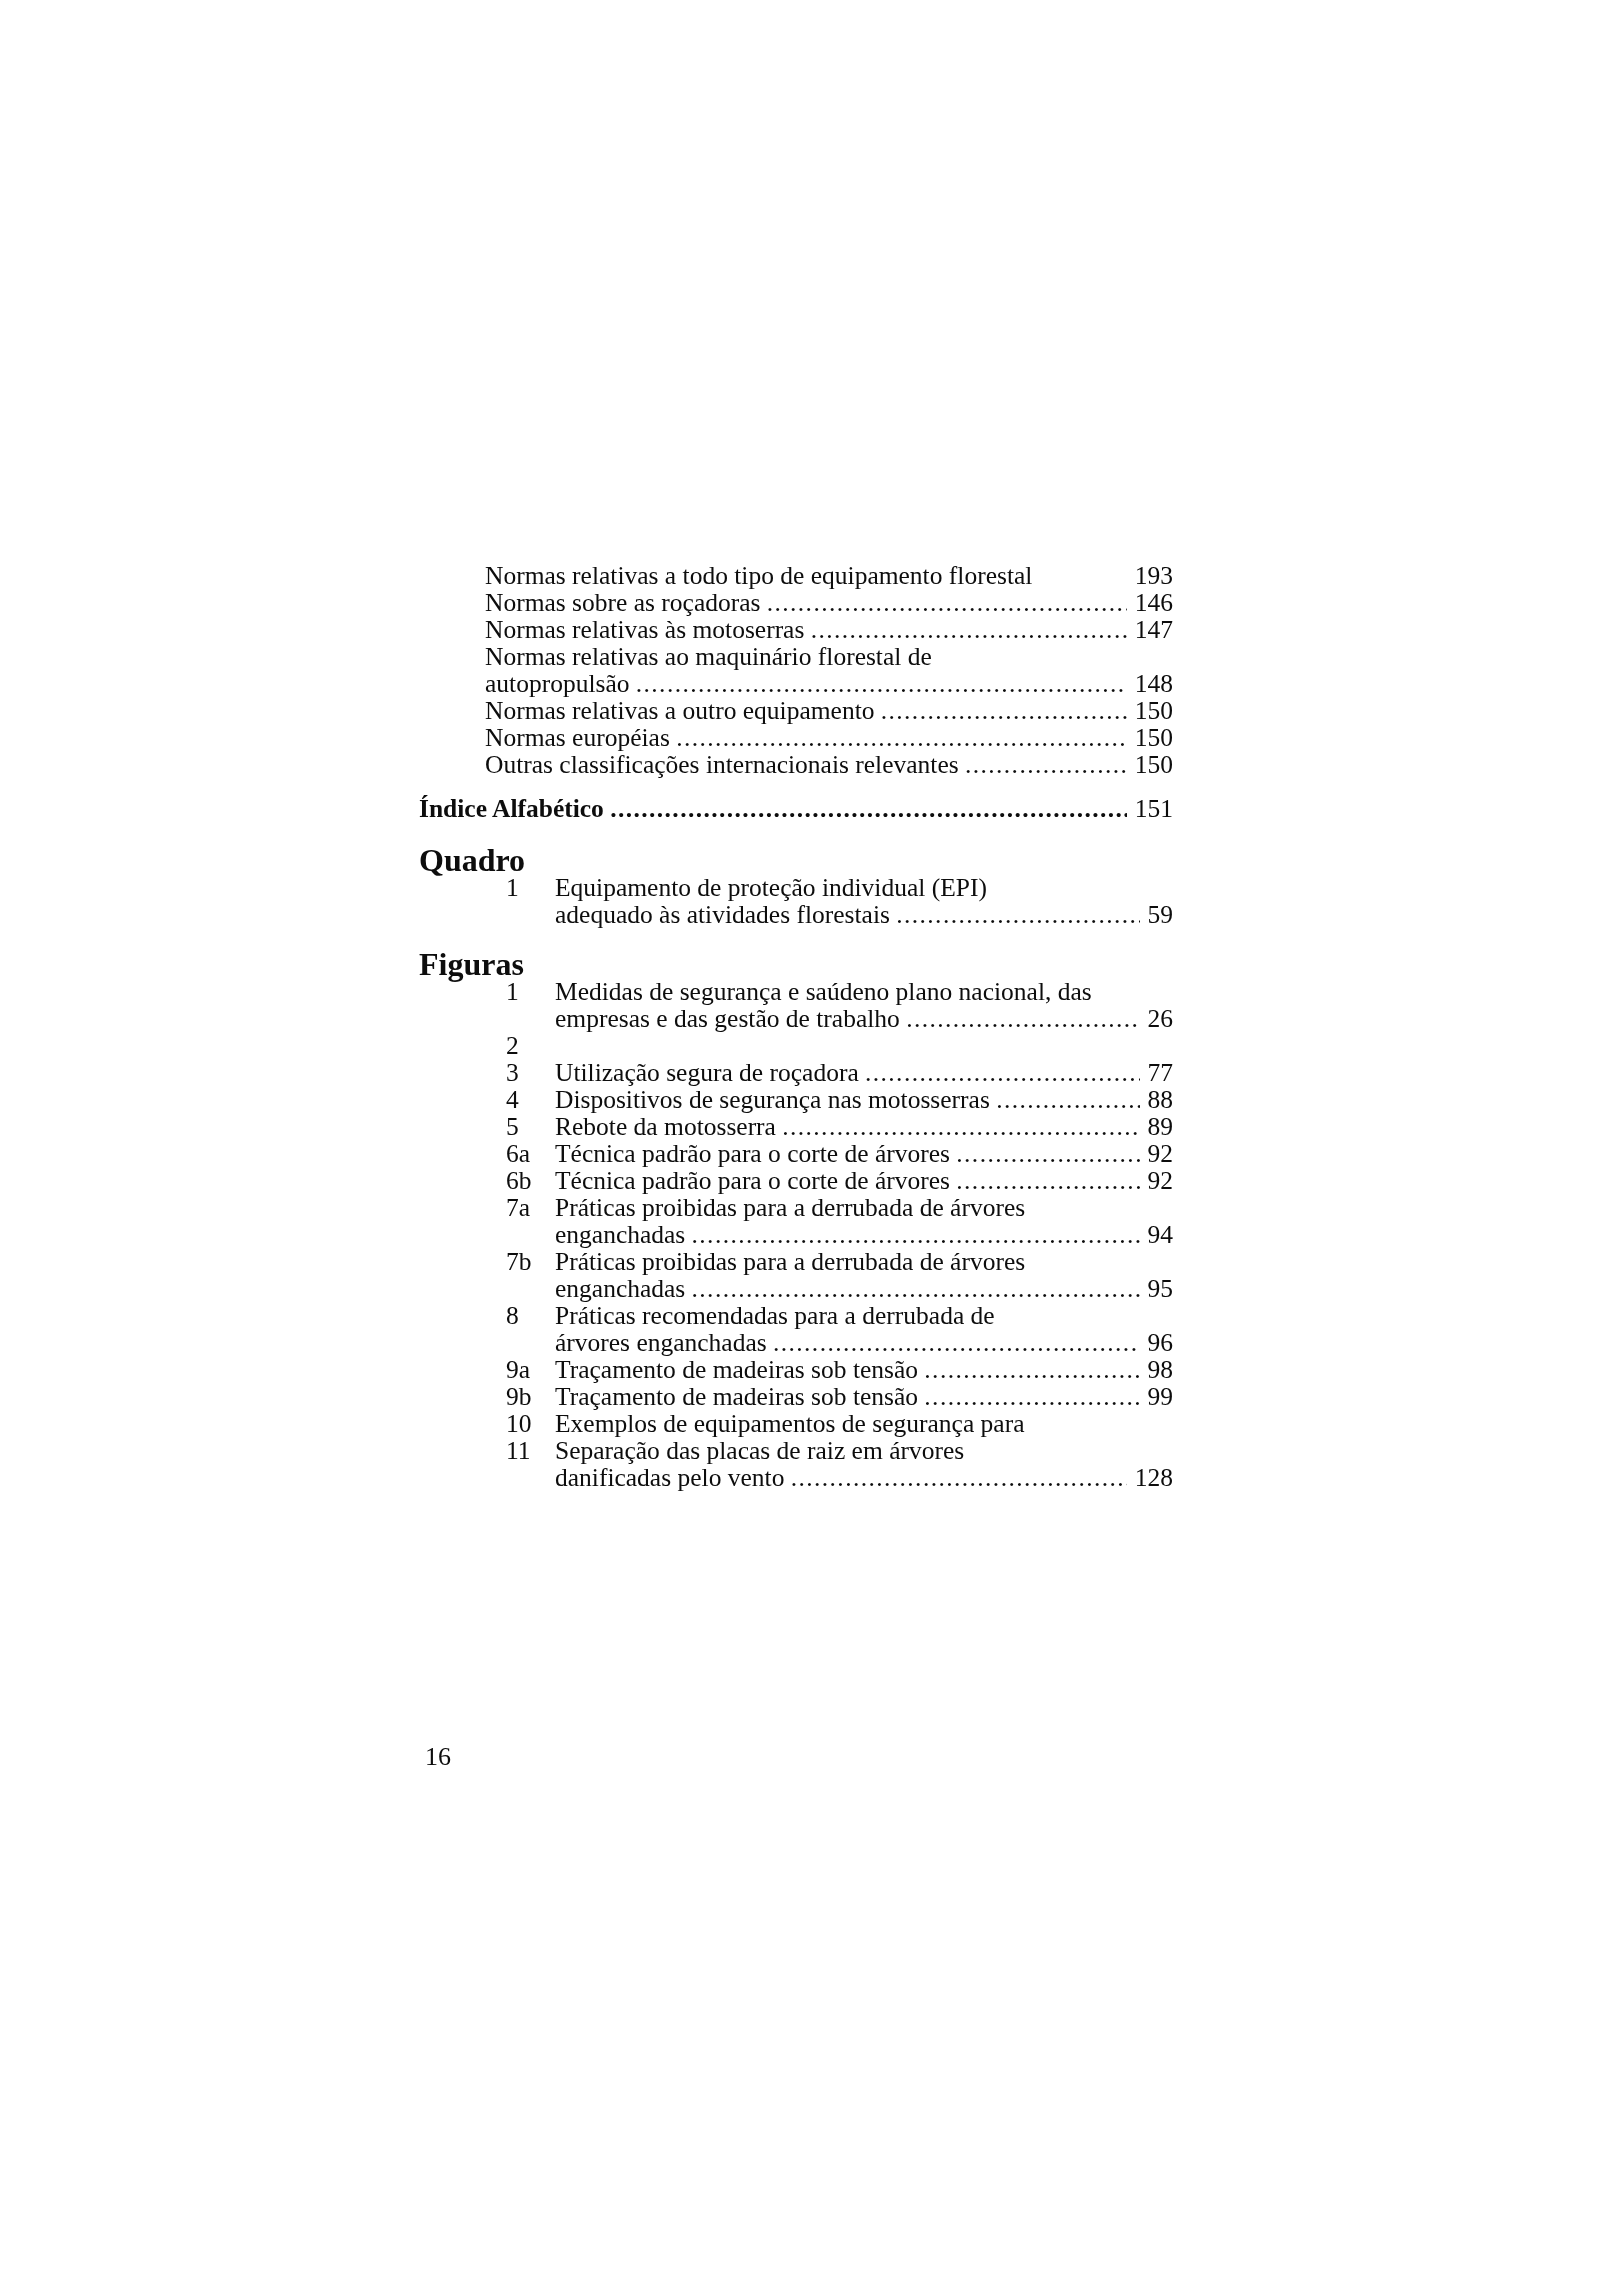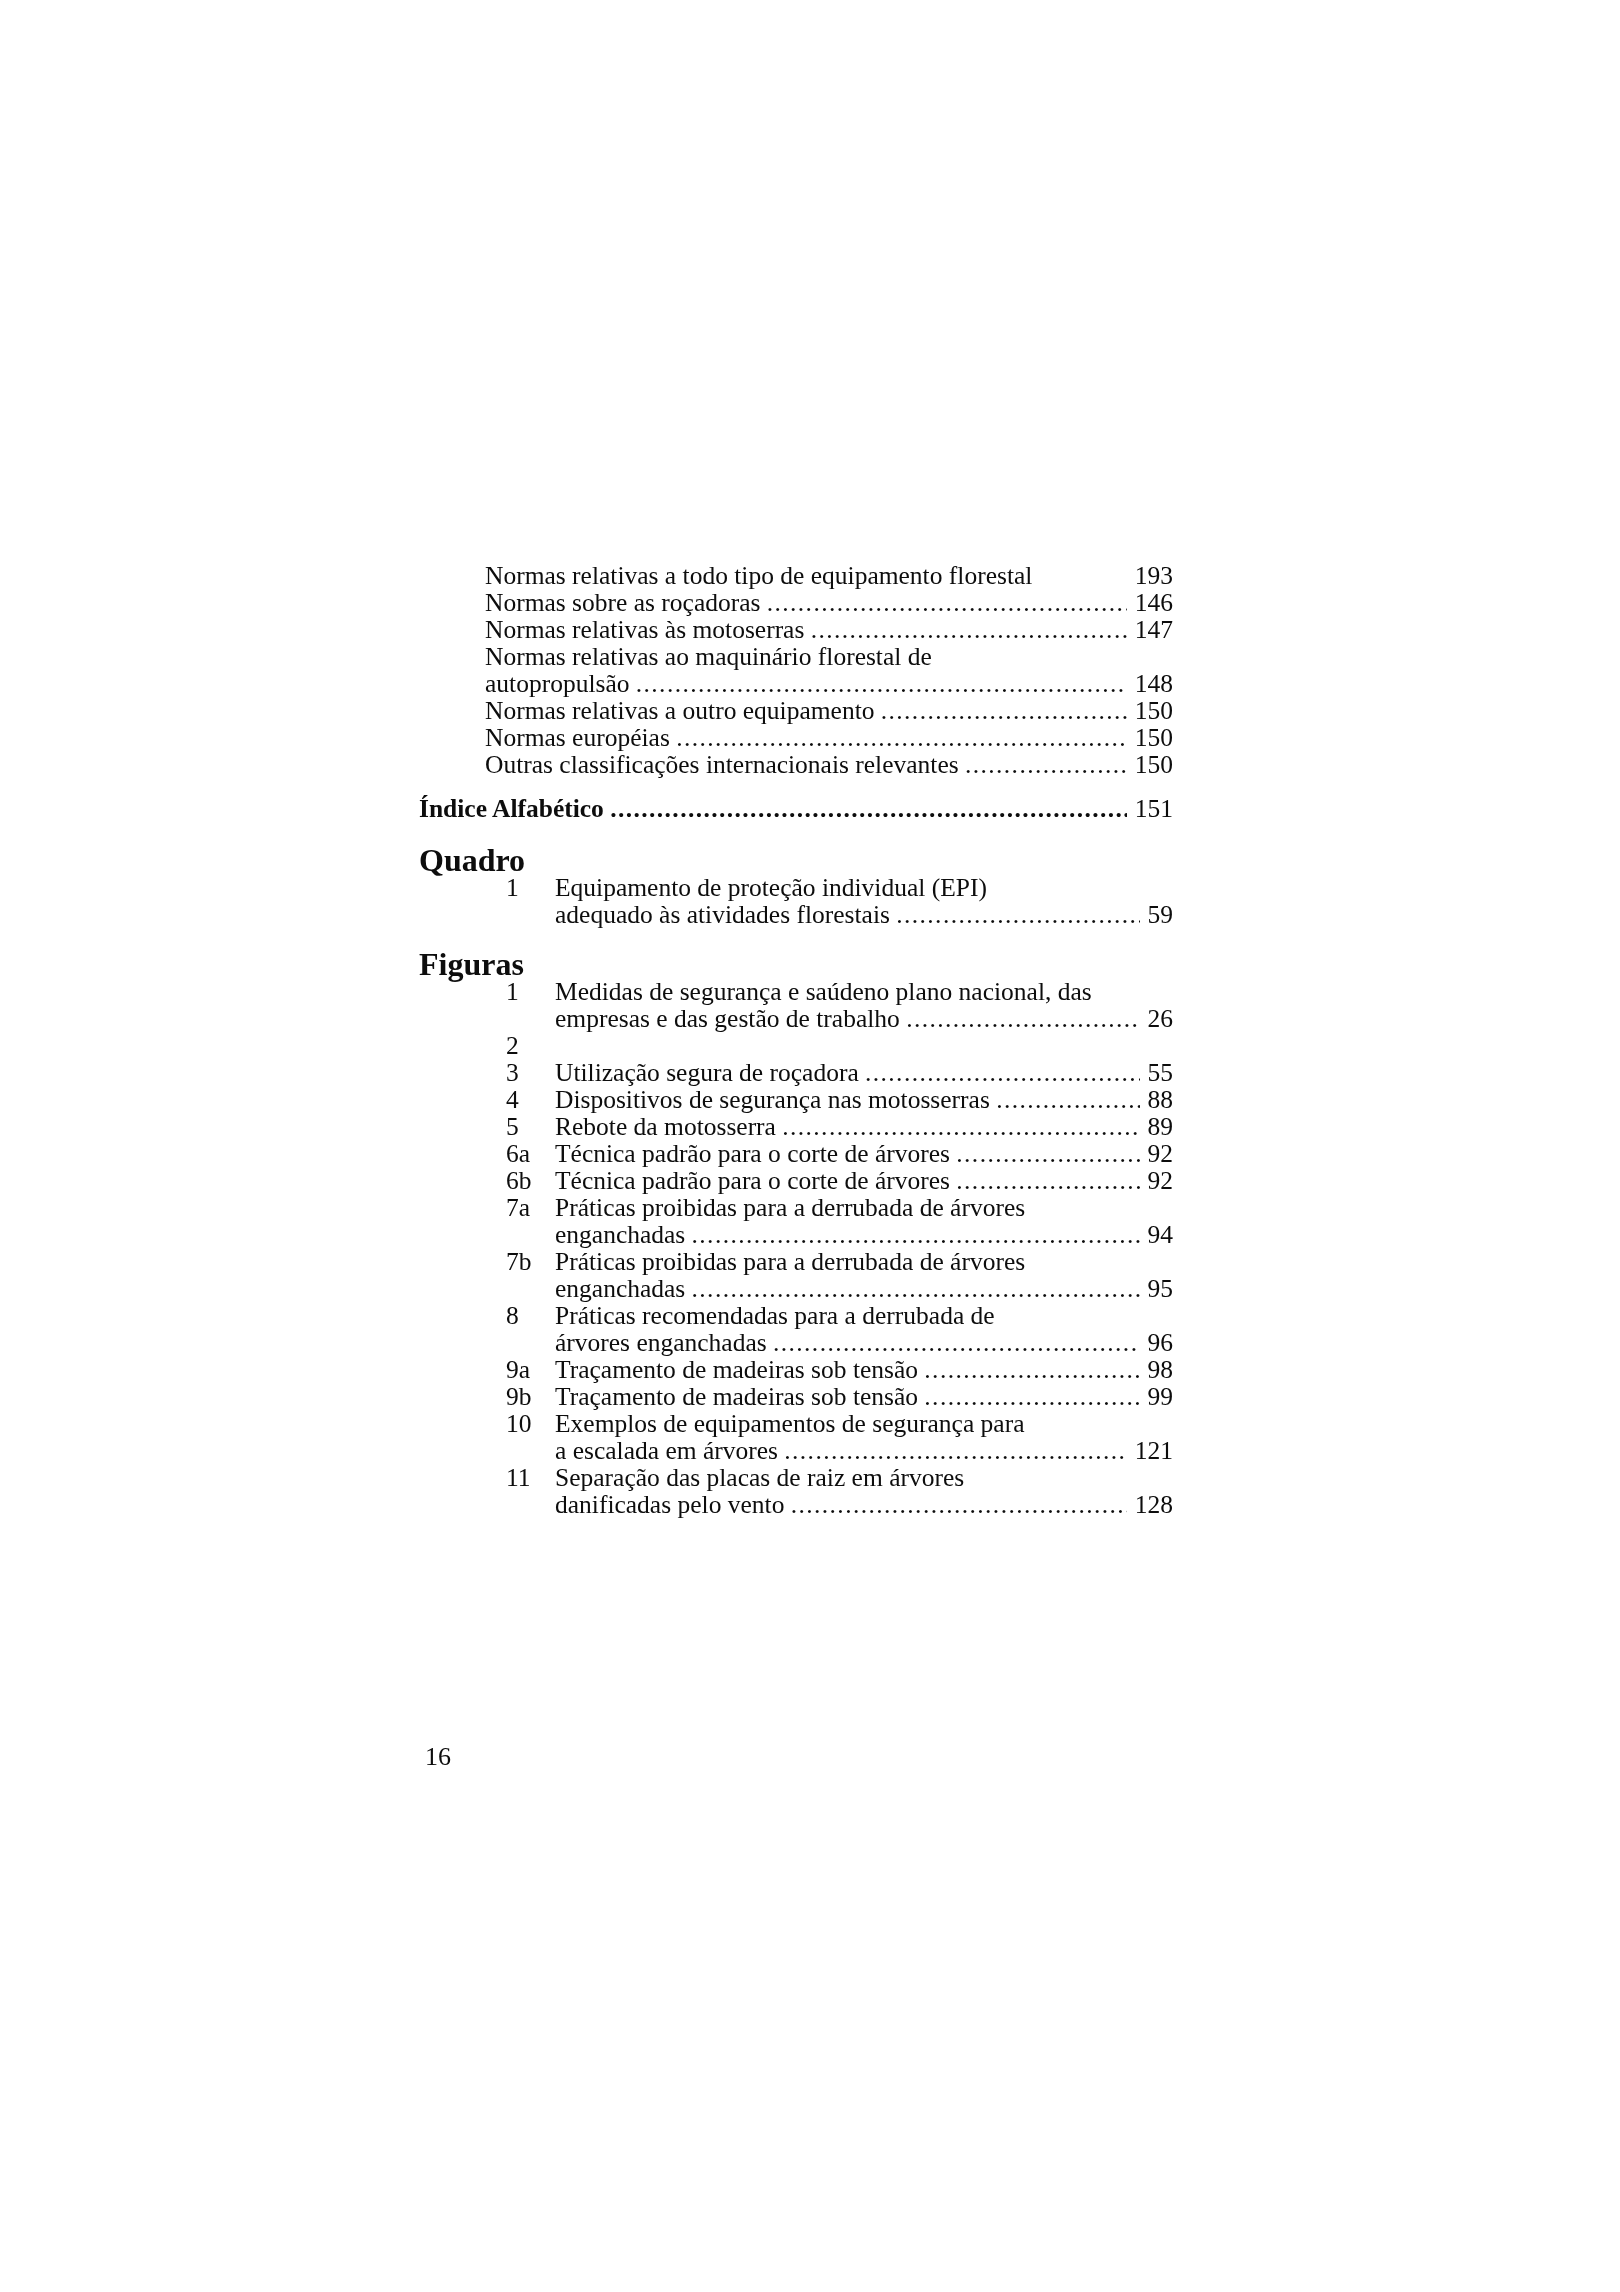--- a/index.html
+++ b/index.html
@@ -158,21 +158,21 @@
   <div class="item">
     <span class="num">2</span>
   </div>
 
   <div class="item">
     <span class="num">3</span>
     <div class="body">
       <div class="leader-row">
         <span class="lbl">Utilização segura de roçadora</span>
         <span class="dots"></span>
-        <span class="pg">55</span>
+        <span class="pg">77</span>
       </div>
     </div>
   </div>
 
   <div class="item">
     <span class="num">4</span>
     <div class="body">
       <div class="leader-row">
         <span class="lbl">Dispositivos de segurança nas motosserras</span>
         <span class="dots"></span>
@@ -269,25 +269,20 @@
         <span class="dots"></span>
         <span class="pg">99</span>
       </div>
     </div>
   </div>
 
   <div class="item">
     <span class="num">10</span>
     <div class="body">
       <div class="lbl-line">Exemplos de equipamentos de segurança para</div>
-      <div class="leader-row">
-        <span class="lbl">a escalada em árvores</span>
-        <span class="dots"></span>
-        <span class="pg">121</span>
-      </div>
     </div>
   </div>
 
   <div class="item">
     <span class="num">11</span>
     <div class="body">
       <div class="lbl-line">Separação das placas de raiz em árvores</div>
       <div class="leader-row">
         <span class="lbl">danificadas pelo vento</span>
         <span class="dots"></span>

